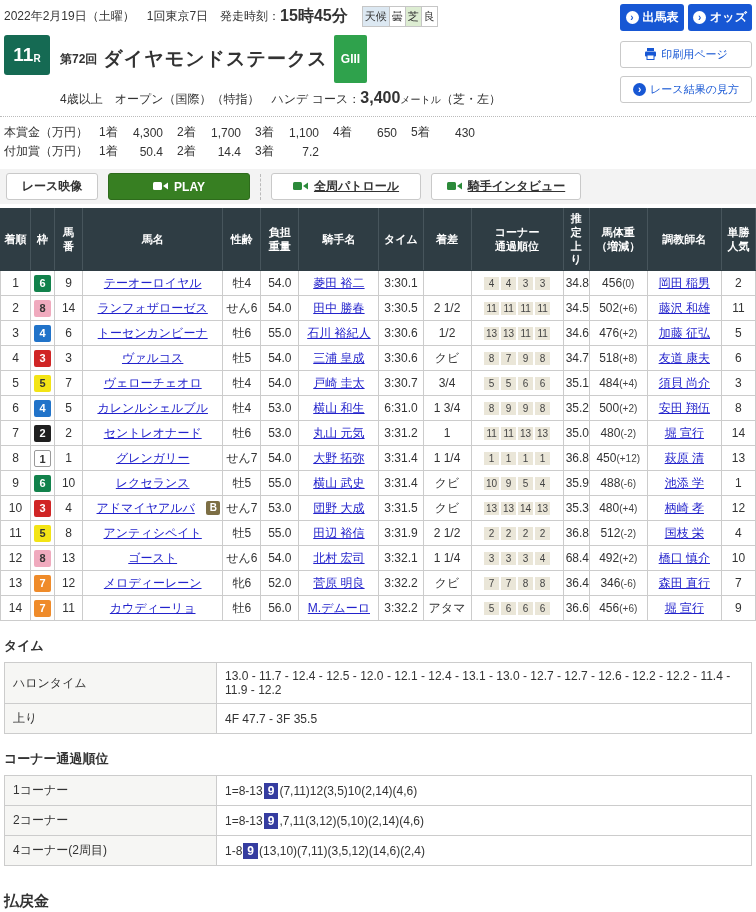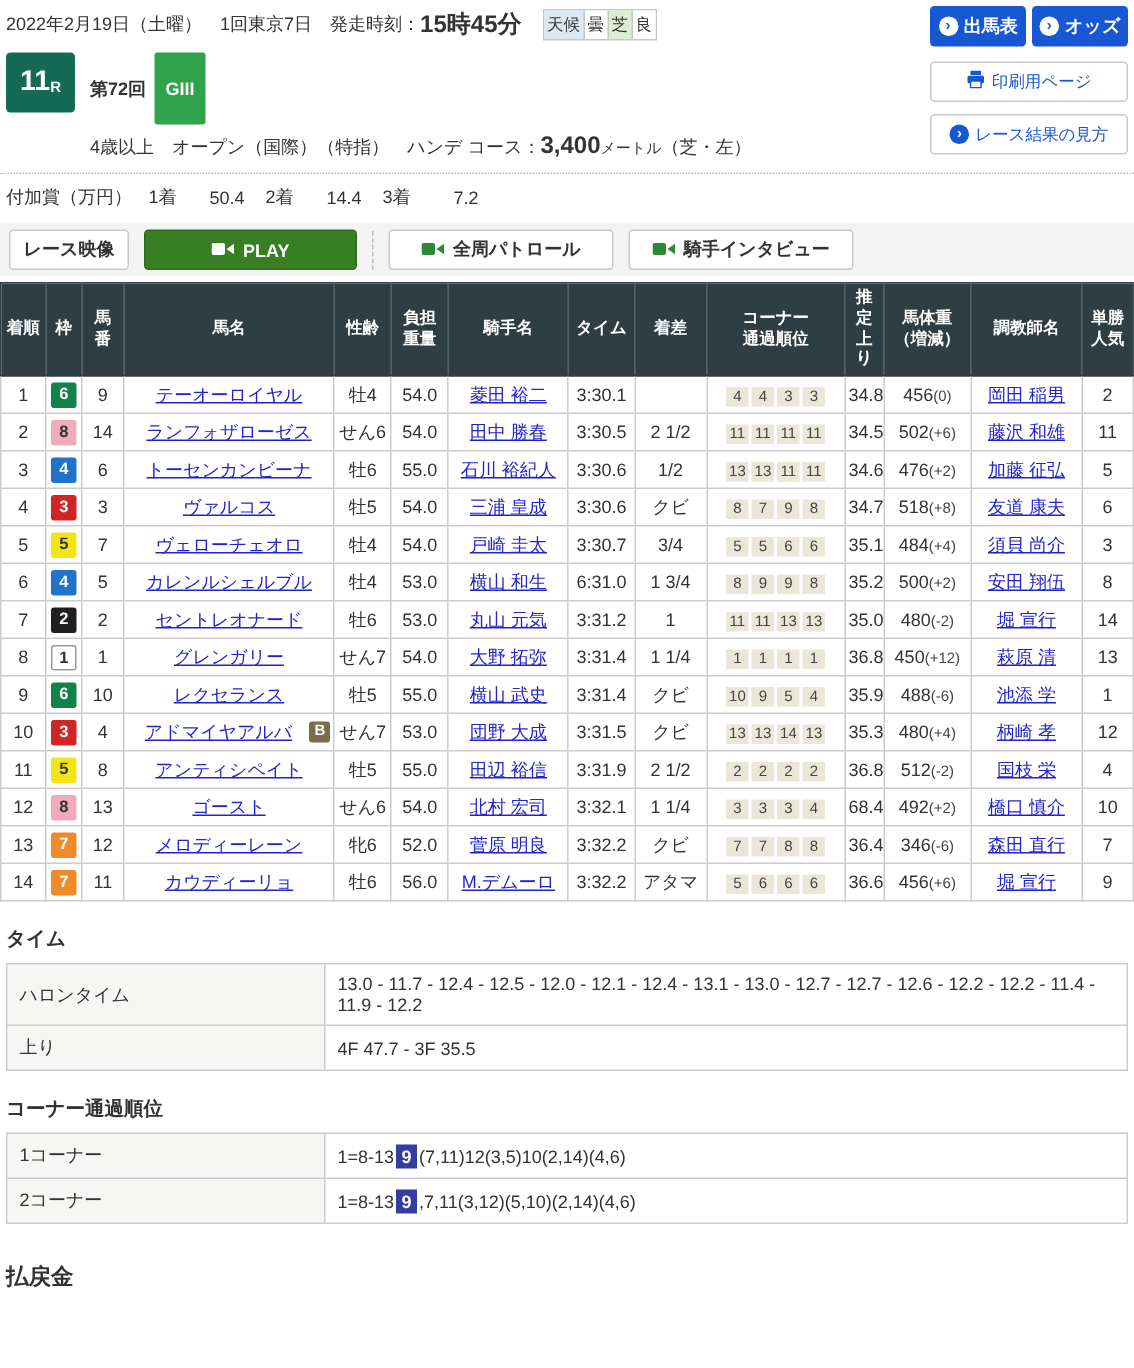--- a/index.html
+++ b/index.html
@@ -42,23 +42,23 @@
   .prize { font-size:12px; padding:6px 4px 8px 4px; }
   .prize table { border-collapse:collapse; }
   .prize td { padding:1px 0; white-space:nowrap; }
   .prize .plabel { width:95px; }
   .prize .ptag { width:30px; }
   .prize .pval { width:48px; text-align:right; padding-right:14px; }
 
   
   .video-row { background:#f3f3f3; padding:4px 6px; display:flex; align-items:center; gap:10px; }
   .v-btn { display:flex; align-items:center; justify-content:center; gap:6px; font-size:12px; font-weight:bold; border-radius:3px; cursor:pointer; height:27px; }
-  .btn-race-video { width:80px; background:#fff; border:1px solid #c9c9c9; color:#333; }
+  .btn-race-video { width:92px; background:#fff; border:1px solid #c9c9c9; color:#333; }
   .btn-play { width:142px; background:#377f22; border:1px solid #2e6b1c; color:#fff; }
-  .btn-patrol, .btn-interview { width:150px; background:#fff; border:1px solid #c9c9c9; color:#333; }
+  .btn-patrol, .btn-interview { width:150px; background:#fff; border:1px solid #c9c9c9; color:#333;text-decoration:underline; }
   .vsep { border-left:1px dashed #bbb; height:26px; }
 
   
   table.results { width:756px; border-collapse:collapse; table-layout:fixed; margin-top:4px; font-size:12px; }
   table.results th { background:#2f3d44; color:#fff; font-size:11px; font-weight:bold; border:1px solid #2f3d44; border-right:1px solid #47555c; padding:3px 1px; white-space:pre-line; line-height:1.25; vertical-align:middle; }
   table.results td { border:1px solid #ccc; padding:3px 2px; text-align:center; vertical-align:middle; height:25px; white-space:nowrap; overflow:hidden; }
   td.ta-left { text-align:left; padding-left:5px; }
   .waku { display:inline-block; min-width:17px; height:17px; line-height:17px; font-size:11px; font-weight:bold; border-radius:2px; text-align:center; }
   .waku-1 { background:#fff; color:#333; border:1px solid #999; }
   .waku-2 { background:#1f1f1f; color:#fff; }
@@ -128,32 +128,46 @@
   </div>
 
   <div class="race-header">
     <div class="race-no-badge">
       <span class="n">11</span>
       <span class="r">R</span>
     </div>
     <div>
       <div class="race-title-line">
         <span class="race-edition">第72回</span>
+        <span class="race-name">ダイヤモンドステークス</span>
         <span class="grade-badge">GIII</span>
       </div>
       <div class="race-cond">
         <span>4歳以上　オープン（国際）（特指）　ハンデ</span>
         <span>コース：</span><span class="dist">3,400</span><span class="unit">メートル</span><span>（芝・左）</span>
       </div>
     </div>
   </div>
 
   <div class="prize">
     <table>
         <tbody id="prize-body">
+          <tr>
+            <td class="plabel">本賞金（万円）</td>
+            <td class="ptag">1着</td>
+            <td class="pval">4,300</td>
+            <td class="ptag">2着</td>
+            <td class="pval">1,700</td>
+            <td class="ptag">3着</td>
+            <td class="pval">1,100</td>
+            <td class="ptag">4着</td>
+            <td class="pval">650</td>
+            <td class="ptag">5着</td>
+            <td class="pval">430</td>
+          </tr>
           <tr>
             <td class="plabel">付加賞（万円）</td>
             <td class="ptag">1着</td>
             <td class="pval">50.4</td>
             <td class="ptag">2着</td>
             <td class="pval">14.4</td>
             <td class="ptag">3着</td>
             <td class="pval">7.2</td>
           </tr>
         </tbody>
@@ -483,18 +497,22 @@
   <table class="kv">
       <tbody id="corner-body">
         <tr>
           <td class="k">1コーナー</td>
           <td><span>1=8-13</span><span class="hl9">9</span><span>(7,11)12(3,5)10(2,14)(4,6)</span></td>
         </tr>
         <tr>
           <td class="k">2コーナー</td>
           <td><span>1=8-13</span><span class="hl9">9</span><span>,7,11(3,12)(5,10)(2,14)(4,6)</span></td>
         </tr>
+        <tr>
+          <td class="k">4コーナー(2周目)</td>
+          <td><span>1-8</span><span class="hl9">9</span><span>(13,10)(7,11)(3,5,12)(14,6)(2,4)</span></td>
+        </tr>
       </tbody>
     </table>
 
   <div class="payout-title">払戻金</div>
 
 </div>
 
 </body></html>

